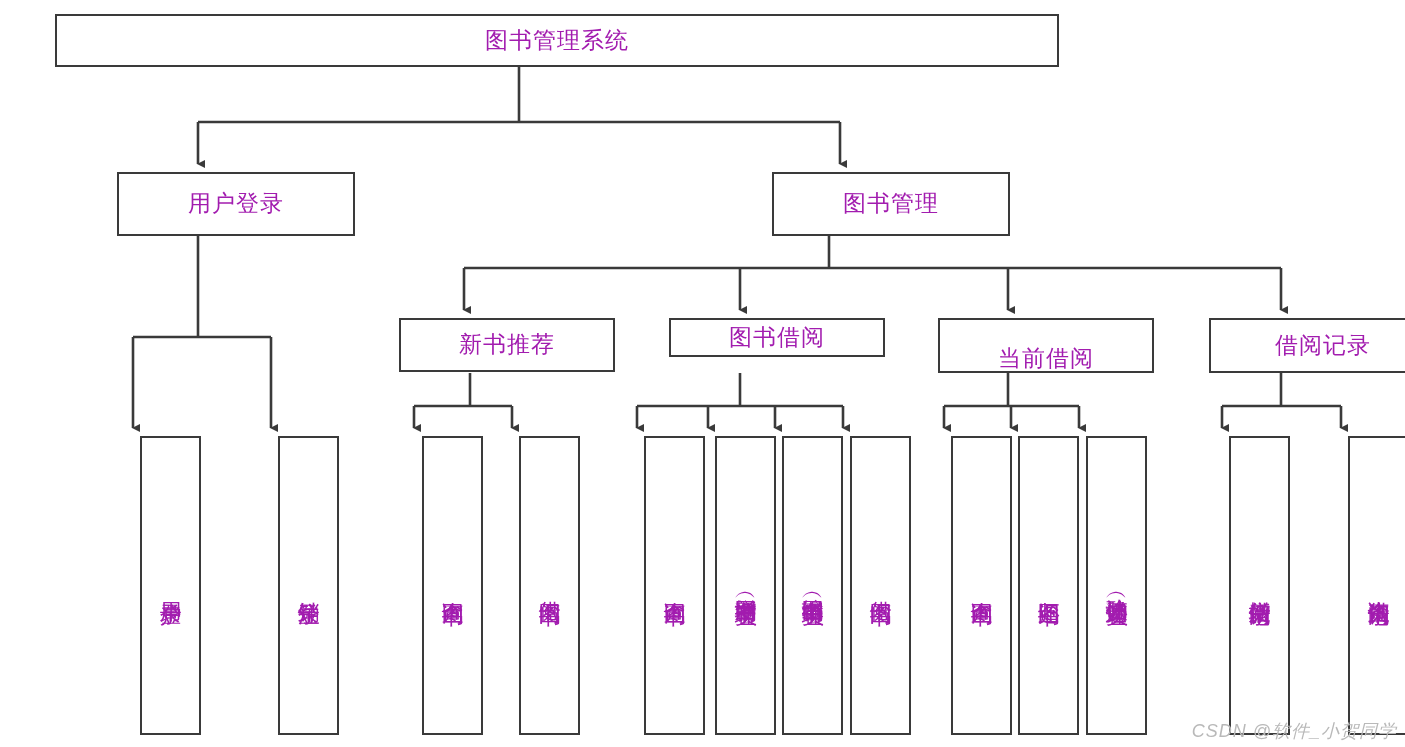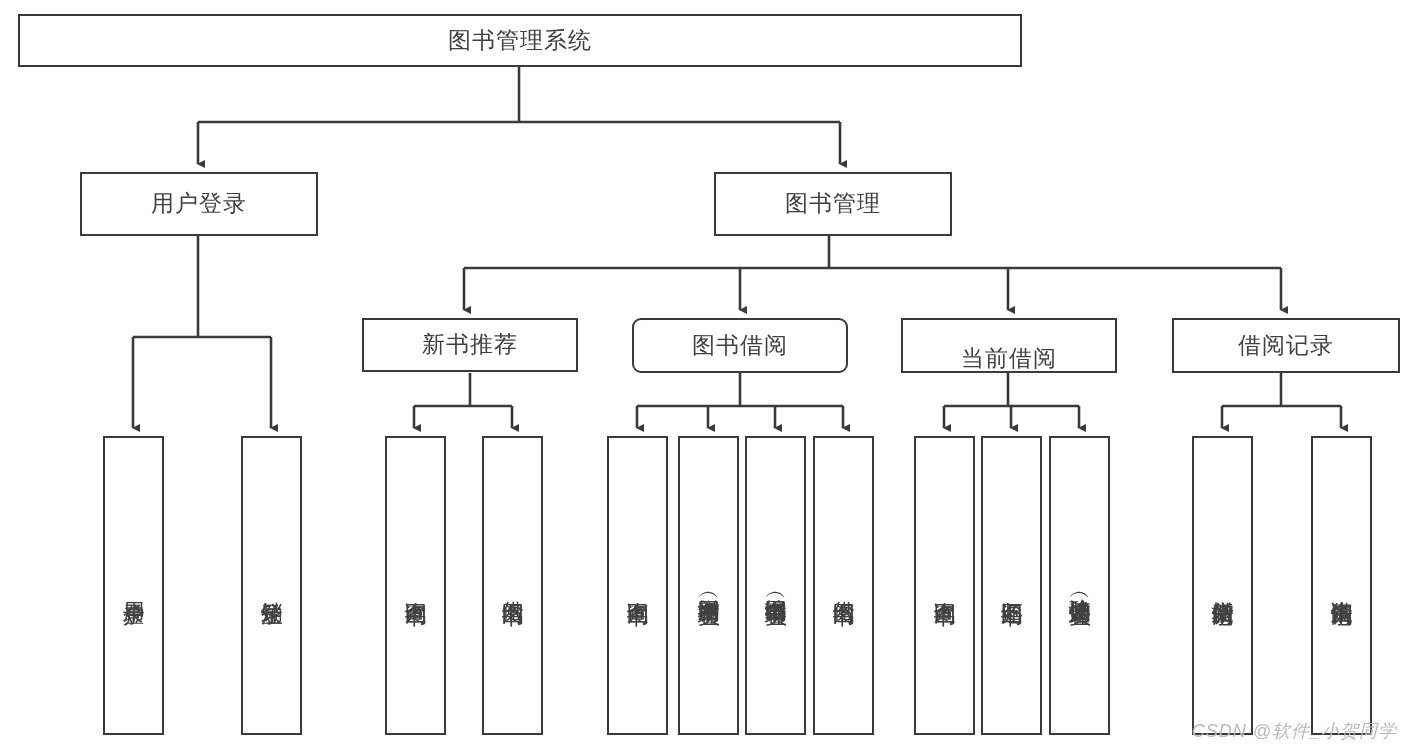--- a/index.html
+++ b/index.html
@@ -12,21 +12,22 @@
     overflow:hidden;
   }
   .node{
     position:absolute;
     box-sizing:border-box;
     border:2px solid #3a3a3a;
     background:#ffffff;
     display:flex;
     align-items:center;
     justify-content:center;
-    color:#404040;
+    color:#a21caf;
+    margin-left:37px;
   }
   .node.h{
     font-size:23px;
     line-height:1.1;
     letter-spacing:1px;
   }
   .node.v{
     font-size:22px;
     line-height:1.12;
     letter-spacing:1px;
@@ -114,28 +115,28 @@
     </g>
   </svg>
 
   <div class="node h root" style="left:18px;top:14px;width:1004px;height:53px;">
     <span>图书管理系统</span>
   </div>
 
   <div class="node h" style="left:80px;top:172px;width:238px;height:64px;">
     <span>用户登录</span>
   </div>
-  <div class="node h" style="left:714px;top:172px;width:238px;height:64px;">
+  <div class="node h" style="left:735px;top:172px;width:238px;height:64px;">
     <span>图书管理</span>
   </div>
 
   <div class="node h" style="left:362px;top:318px;width:216px;height:54px;">
     <span>新书推荐</span>
   </div>
-  <div class="node h" style="left:632px;top:318px;width:216px;height:55px;border-radius:9px;">
+  <div class="node h" style="left:632px;top:318px;width:216px;height:39px;">
     <span>图书借阅</span>
   </div>
   <div class="node h" style="left:901px;top:318px;width:216px;height:55px;align-items:flex-end;">
     <span>当前借阅</span>
   </div>
   <div class="node h" style="left:1172px;top:318px;width:228px;height:55px;">
     <span>借阅记录</span>
   </div>
 
   <div class="node v" style="left:103px;top:436px;width:61px;height:299px;">

